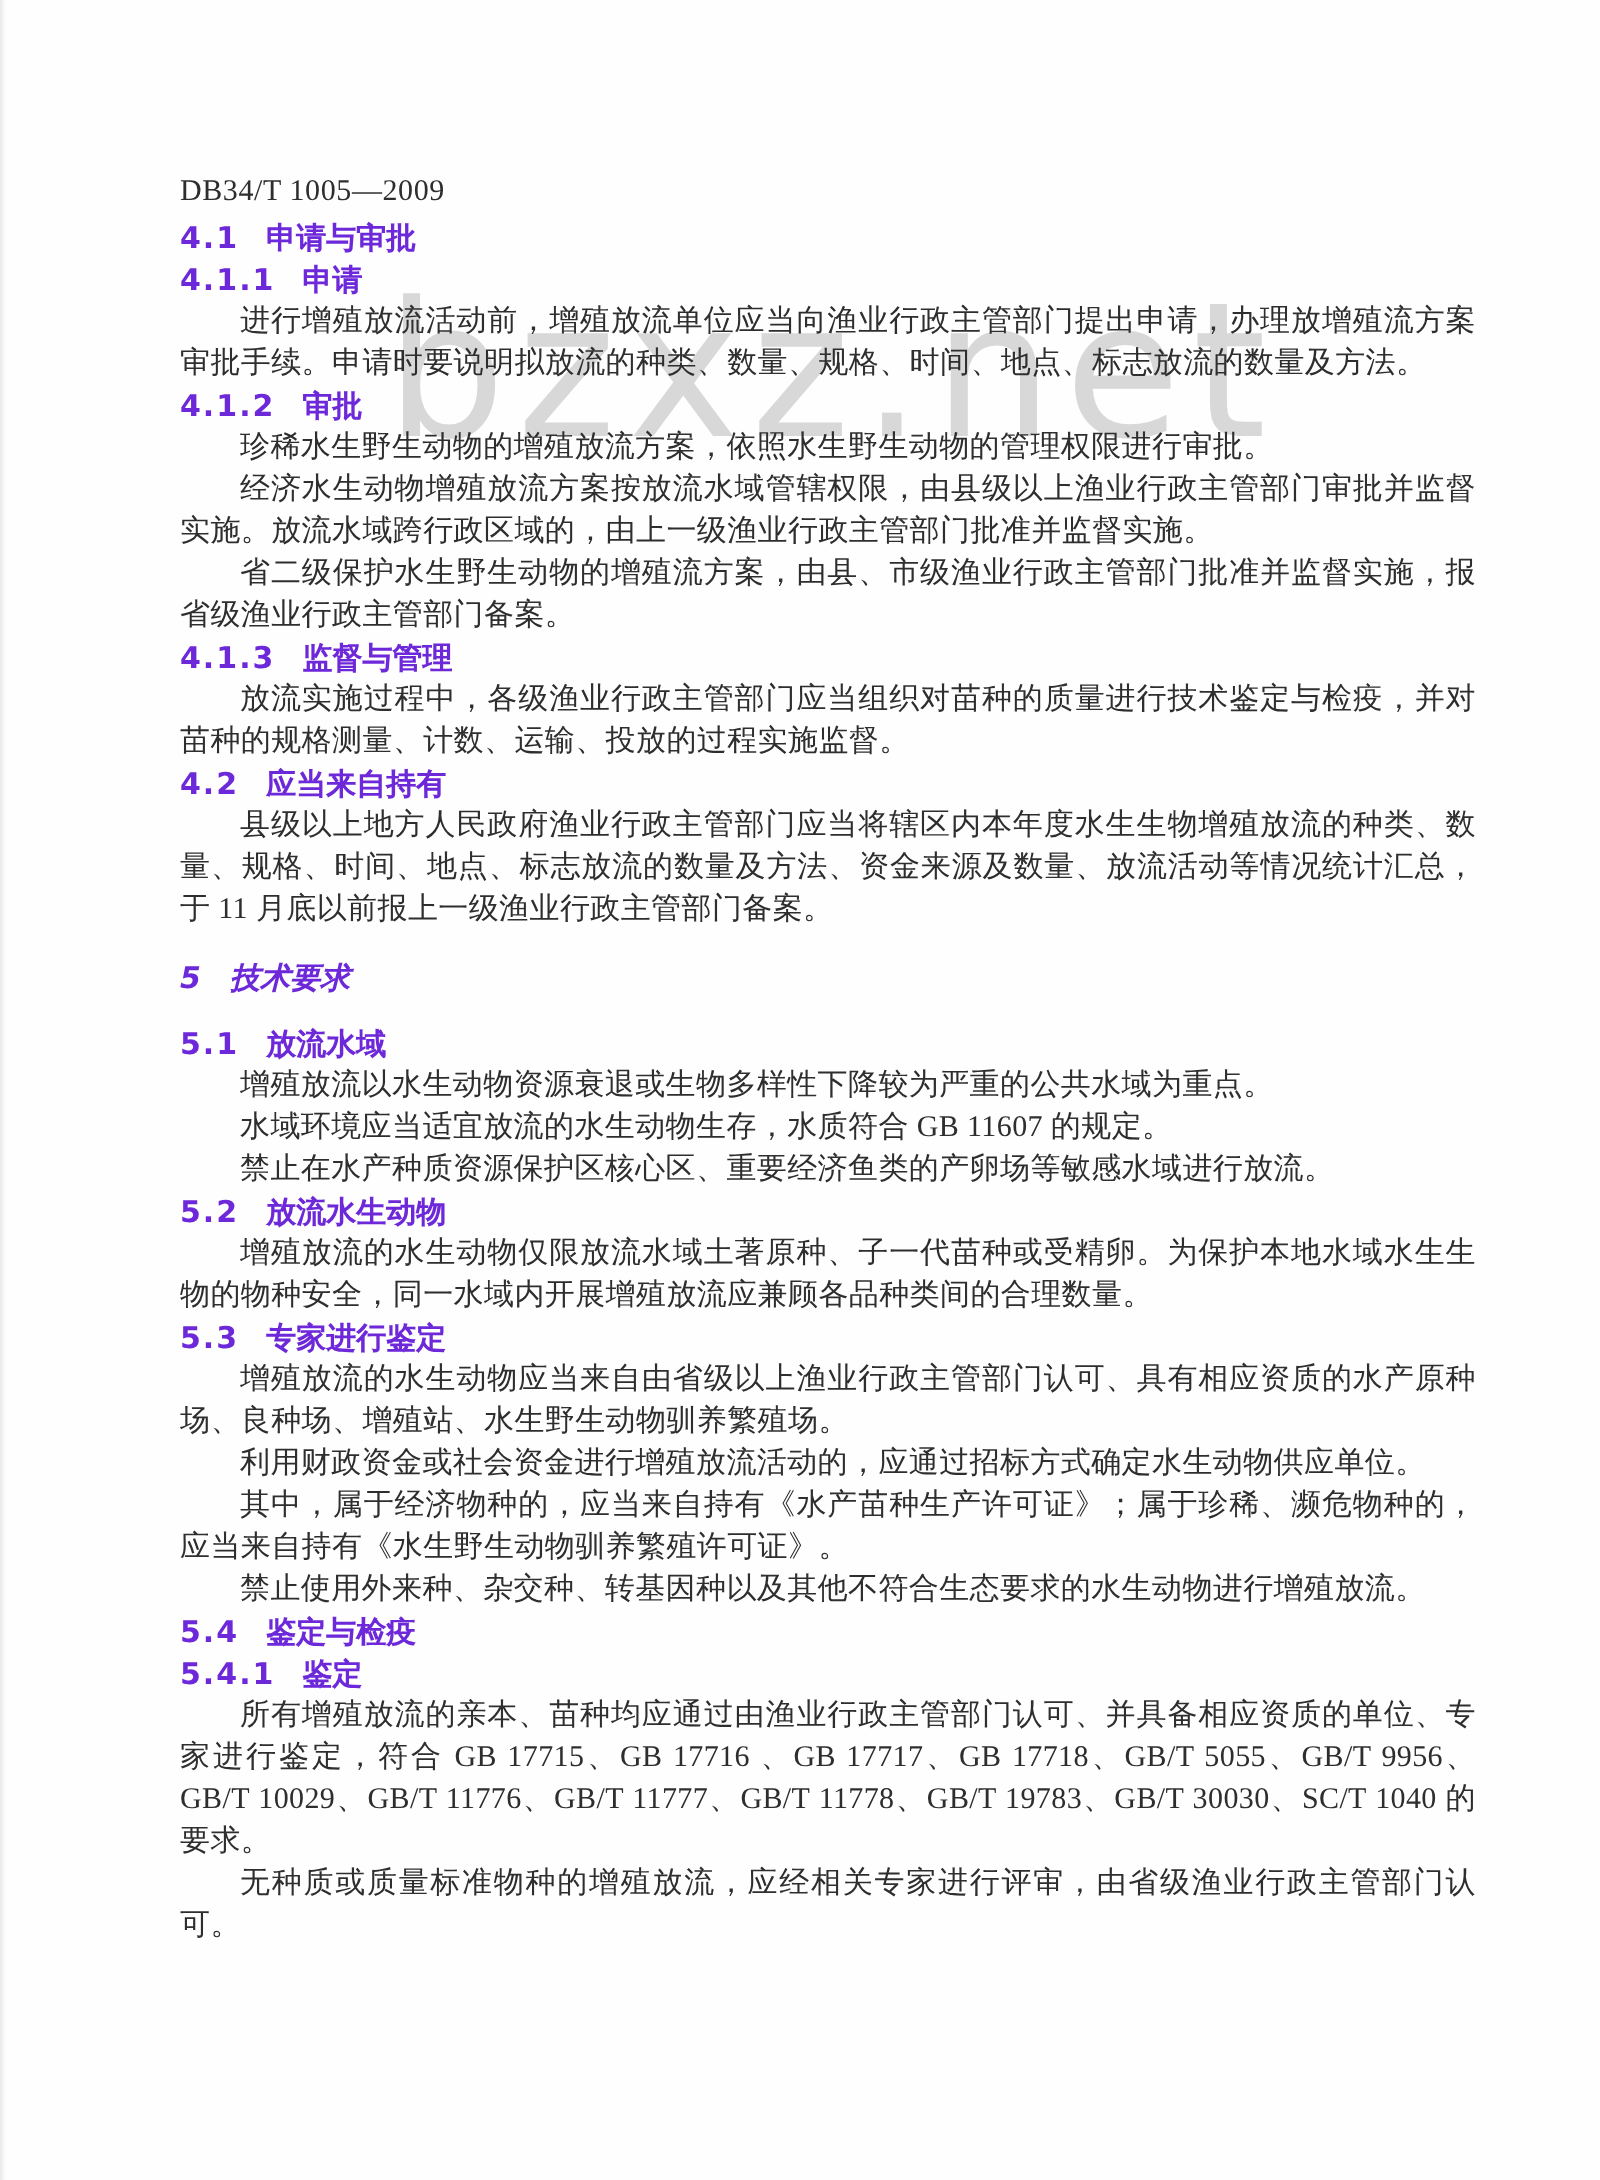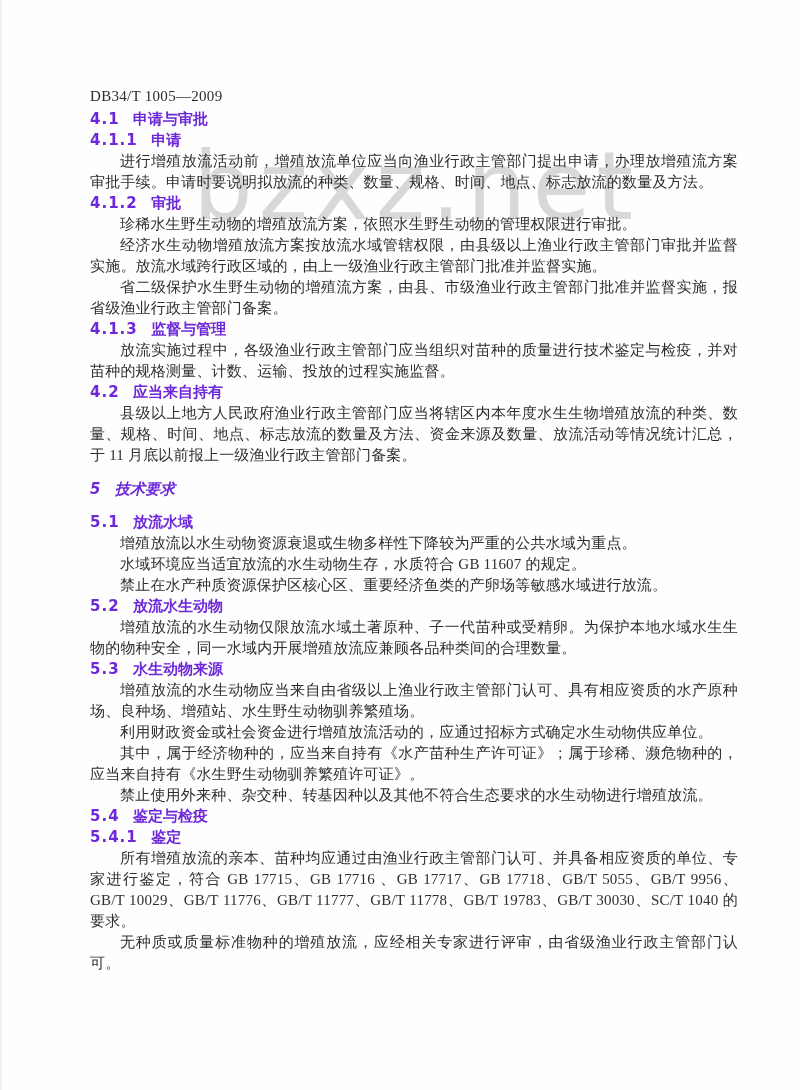--- a/index.html
+++ b/index.html
@@ -95,21 +95,21 @@
       <p class="para">放流实施过程中，各级渔业行政主管部门应当组织对苗种的质量进行技术鉴定与检疫，并对苗种的规格测量、计数、运输、投放的过程实施监督。</p>
       <div class="h-section"><span class="h-num">4.2</span><span class="h-title">应当来自持有</span></div>
       <p class="para">县级以上地方人民政府渔业行政主管部门应当将辖区内本年度水生生物增殖放流的种类、数量、规格、时间、地点、标志放流的数量及方法、资金来源及数量、放流活动等情况统计汇总，于 11 月底以前报上一级渔业行政主管部门备案。</p>
       <div class="h-chapter"><span class="h-num">5</span><span class="h-title">技术要求</span></div>
       <div class="h-section"><span class="h-num">5.1</span><span class="h-title">放流水域</span></div>
       <p class="para">增殖放流以水生动物资源衰退或生物多样性下降较为严重的公共水域为重点。</p>
       <p class="para">水域环境应当适宜放流的水生动物生存，水质符合 GB 11607 的规定。</p>
       <p class="para">禁止在水产种质资源保护区核心区、重要经济鱼类的产卵场等敏感水域进行放流。</p>
       <div class="h-section"><span class="h-num">5.2</span><span class="h-title">放流水生动物</span></div>
       <p class="para">增殖放流的水生动物仅限放流水域土著原种、子一代苗种或受精卵。为保护本地水域水生生物的物种安全，同一水域内开展增殖放流应兼顾各品种类间的合理数量。</p>
-      <div class="h-section"><span class="h-num">5.3</span><span class="h-title">水生动物来源</span></div>
+      <div class="h-section"><span class="h-num">5.3</span><span class="h-title">专家进行鉴定</span></div>
       <p class="para">增殖放流的水生动物应当来自由省级以上渔业行政主管部门认可、具有相应资质的水产原种场、良种场、增殖站、水生野生动物驯养繁殖场。</p>
       <p class="para">利用财政资金或社会资金进行增殖放流活动的，应通过招标方式确定水生动物供应单位。</p>
       <p class="para">其中，属于经济物种的，应当来自持有《水产苗种生产许可证》；属于珍稀、濒危物种的，应当来自持有《水生野生动物驯养繁殖许可证》。</p>
       <p class="para">禁止使用外来种、杂交种、转基因种以及其他不符合生态要求的水生动物进行增殖放流。</p>
       <div class="h-section"><span class="h-num">5.4</span><span class="h-title">鉴定与检疫</span></div>
       <div class="h-section"><span class="h-num">5.4.1</span><span class="h-title">鉴定</span></div>
       <p class="para">所有增殖放流的亲本、苗种均应通过由渔业行政主管部门认可、并具备相应资质的单位、专家进行鉴定，符合 GB 17715、GB 17716 、GB 17717、GB 17718、GB/T 5055、GB/T 9956、GB/T 10029、GB/T 11776、GB/T 11777、GB/T 11778、GB/T 19783、GB/T 30030、SC/T 1040 的要求。</p>
       <p class="para">无种质或质量标准物种的增殖放流，应经相关专家进行评审，由省级渔业行政主管部门认可。</p>
     </div>
 </div>

